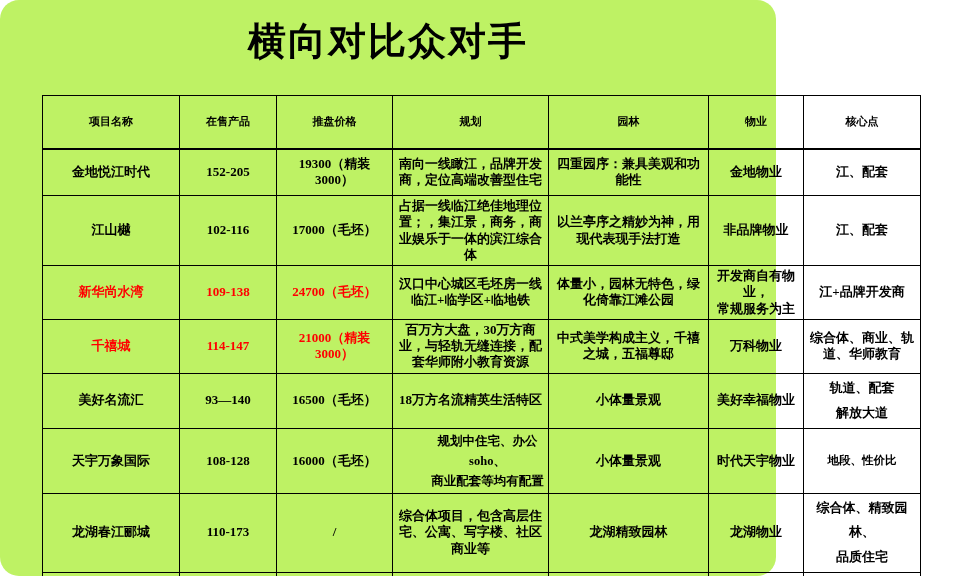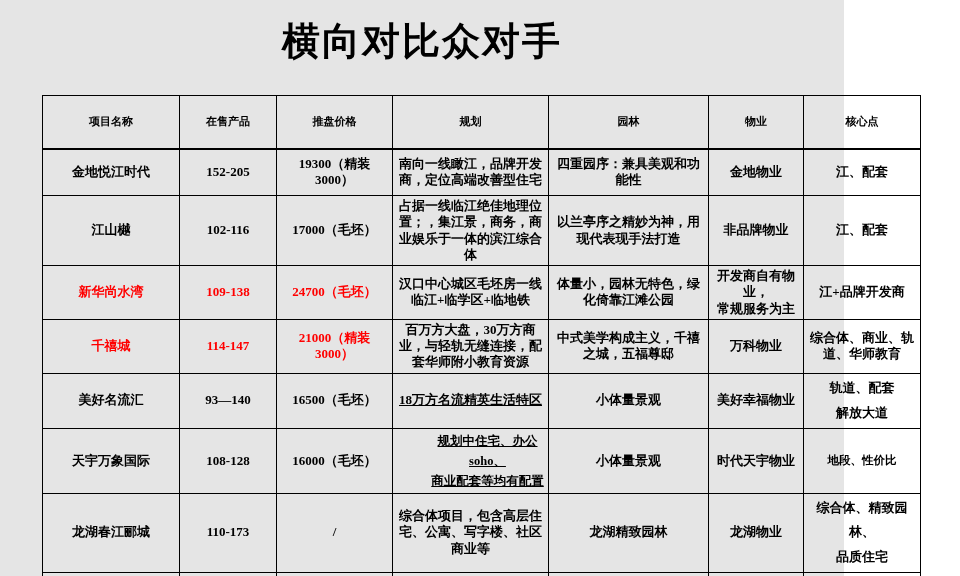--- a/index.html
+++ b/index.html
@@ -1,19 +1,19 @@
 <!DOCTYPE html>
 <html><head>
 <meta charset="utf-8">
 <style>
   * { margin: 0; padding: 0; box-sizing: border-box; }
   html, body { width: 960px; height: 576px; background: #ffffff; overflow: hidden; }
   body { font-family: "Liberation Serif", "DejaVu Serif", serif; color: #000; }
 
-  .slide { position: relative; width: 844px; height: 576px; background: #e5e5e5; }
+  .slide { position: relative; width: 776px; height: 576px; background: #bef264; border-radius: 19px; }
 
   .title {
     position: absolute; top: 16px; left: 0; width: 100%;
     text-align: center; font-size: 38px; font-weight: bold;
     letter-spacing: 2px;
   }
 
   table.cmp {
     position: absolute; left: 42px; top: 95px;
     width: 878px; border-collapse: collapse; table-layout: fixed;
@@ -42,21 +42,21 @@
   tr.r4 td { height: 48px; }
   tr.r5 td { height: 55px; }
   tr.r6 td { height: 55px; line-height: 1.8; }
   tr.r7 td { height: 52px; }
   tr.r8 td { height: 43px; }
 
   td.plan { font-size: 12px; }
   td.left { text-align: left; line-height: 1.2; }
   td.core { font-size: 12.5px; }
   tr.r5 td.core, tr.r7 td.core { line-height: 1.9; }
-  tr.r5 td.plan, tr.r6 td.plan { line-height: 1.6; text-decoration: underline; }
+  tr.r5 td.plan, tr.r6 td.plan { line-height: 1.6; }
   tr.r6 td.core { font-size: 11.5px; line-height: 1.25; }
   td.red { color: #ff0000; }
   tr.r6 td.plan { font-size: 12.5px; padding-left: 38px; }
   tr.r8 td.plan { font-size: 12.5px; }
   td.gard { font-size: 13px; }
   td.prop { font-size: 13px; }
 </style>
 </head>
 <body>
 

